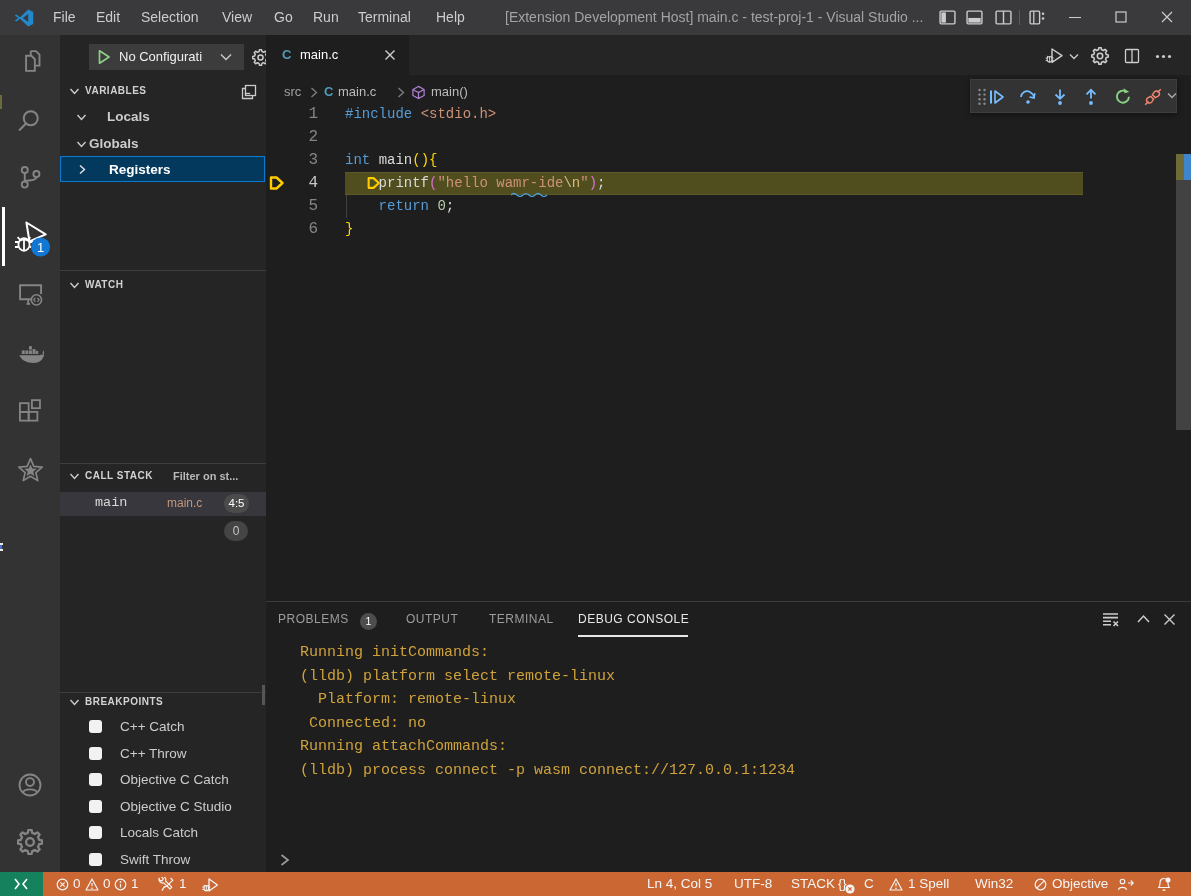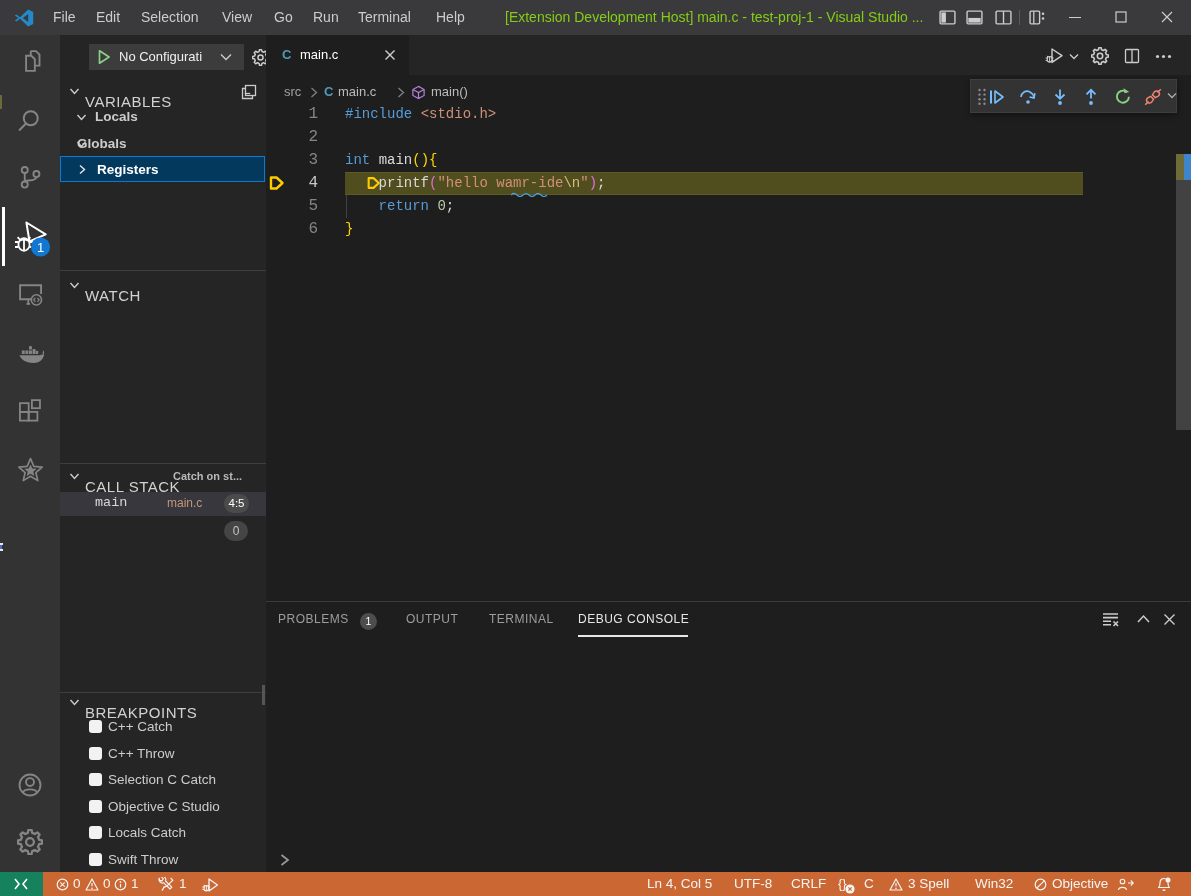--- a/index.html
+++ b/index.html
@@ -5,28 +5,28 @@
 html,body{margin:0;padding:0;background:#1e1e1e;}
 *{box-sizing:border-box;}
 #app{position:relative;width:1191px;height:896px;overflow:hidden;background:#1e1e1e;
   font-family:"Liberation Sans",sans-serif;color:#cccccc;}
 .abs{position:absolute;white-space:nowrap;}
 .mono{font-family:"Liberation Mono",monospace;}
 svg{display:block;}
 
 #titlebar{position:absolute;left:0;top:0;width:1191px;height:35px;background:#3a3a3c;}
 .menu{position:absolute;top:0;height:35px;line-height:35px;font-size:14px;color:#cccccc;}
-#wintitle{position:absolute;top:0;height:35px;line-height:35px;font-size:14px;color:#84cc16;}
+#wintitle{position:absolute;top:0;height:35px;line-height:35px;font-size:14px;color:#a3a3a3;}
 
 #activitybar{position:absolute;left:0;top:35px;width:60px;height:837px;background:#333333;}
 
 #sidebar{position:absolute;left:60px;top:35px;width:206px;height:837px;background:#252526;}
 .sep{position:absolute;left:0;width:206px;height:1px;background:#3e3e42;}
-.shead{position:absolute;font-size:15px;font-weight:400;color:#d2d2d2;letter-spacing:.5px;margin-top:8px;}
-.srow{position:absolute;font-size:13.5px;color:#cccccc;}
+.shead{position:absolute;font-size:10px;font-weight:700;color:#d2d2d2;letter-spacing:.5px;}
+.srow{position:absolute;font-size:13.5px;color:#cccccc;margin-left:12px;}
 .chev{position:absolute;}
 
 #tabstrip{position:absolute;left:266px;top:35px;width:925px;height:40px;background:#252526;}
 #tab1{position:absolute;left:0;top:0;width:143px;height:40px;background:#1e1e1e;}
 #breadcrumb{position:absolute;left:266px;top:78px;width:909px;height:26px;background:#1e1e1e;font-size:13px;color:#a0a0a0;}
 #editor{position:absolute;left:266px;top:103px;width:925px;height:498px;background:#1e1e1e;}
 .lnum{position:absolute;width:52px;text-align:right;font-family:"Liberation Mono",monospace;font-size:16px;line-height:23px;color:#858585;}
 .cline{position:absolute;left:79px;font-family:"Liberation Mono",monospace;font-size:14px;line-height:23px;color:#d4d4d4;}
 .tk-b{color:#569cd6;} .tk-s{color:#ce9178;} .tk-e{color:#d7ba7d;} .tk-g{color:#ffd700;}
 .tk-p{color:#da70d6;} .tk-n{color:#b5cea8;} .tk-w{color:#dadada;}
@@ -211,38 +211,38 @@
   <svg class="chev" style="left:9px;top:245px" width="11" height="11" viewBox="0 0 11 11">
         <path d="M1.5 3 L5.5 7.5 L9.5 3" fill="none" stroke="#cccccc" stroke-width="1.4"></path>
       </svg>
   <span class="shead" style="left:25px;top:244px;">WATCH</span>
 
   <div class="sep" style="top:428px"></div>
   <svg class="chev" style="left:9px;top:436px" width="11" height="11" viewBox="0 0 11 11">
         <path d="M1.5 3 L5.5 7.5 L9.5 3" fill="none" stroke="#cccccc" stroke-width="1.4"></path>
       </svg>
   <span class="shead" style="left:25px;top:435px;">CALL STACK</span>
-  <span class="abs" style="left:113px;top:435px;font-size:11px;font-weight:700;color:#b9b9b9">Catch on st...</span>
+  <span class="abs" style="left:113px;top:435px;font-size:11px;font-weight:700;color:#b9b9b9">Filter on st...</span>
   <div class="abs" style="left:0;top:457px;width:206px;height:24px;background:#37373d"></div>
   <span class="abs mono" style="left:35px;top:460px;font-size:13.5px;color:#d7d7d7">main</span>
   <span class="abs" style="left:107px;top:461px;font-size:12px;color:#c3977b">main.c</span>
   <div class="abs" style="left:164px;top:459px;width:25px;height:19px;background:#4b4b4b;border-radius:10px;text-align:center;line-height:19px;font-size:11.5px;color:#ffffff">4:5</div>
   <div class="abs" style="left:164px;top:486px;width:24px;height:20px;background:#454545;border-radius:10px;text-align:center;line-height:20px;font-size:12px;color:#c5c5c5">0</div>
 
   <div class="sep" style="top:657px"></div>
   <svg class="chev" style="left:9px;top:662px" width="11" height="11" viewBox="0 0 11 11">
         <path d="M1.5 3 L5.5 7.5 L9.5 3" fill="none" stroke="#cccccc" stroke-width="1.4"></path>
       </svg>
   <span class="shead" style="left:25px;top:661px;">BREAKPOINTS</span>
   <div class="abs" style="left:29px;top:685px;width:13px;height:13px;background:#f2f2f2;border-radius:3px"></div>
   <span class="srow" style="left:48px;top:684px">C++ Catch</span>
   <div class="abs" style="left:29px;top:712px;width:13px;height:13px;background:#f2f2f2;border-radius:3px"></div>
   <span class="srow" style="left:48px;top:711px">C++ Throw</span>
   <div class="abs" style="left:29px;top:738px;width:13px;height:13px;background:#f2f2f2;border-radius:3px"></div>
-  <span class="srow" style="left:48px;top:737px">Selection C Catch</span>
+  <span class="srow" style="left:48px;top:737px">Objective C Catch</span>
   <div class="abs" style="left:29px;top:765px;width:13px;height:13px;background:#f2f2f2;border-radius:3px"></div>
   <span class="srow" style="left:48px;top:764px">Objective C Studio</span>
   <div class="abs" style="left:29px;top:791px;width:13px;height:13px;background:#f2f2f2;border-radius:3px"></div>
   <span class="srow" style="left:48px;top:790px">Locals Catch</span>
   <div class="abs" style="left:29px;top:818px;width:13px;height:13px;background:#f2f2f2;border-radius:3px"></div>
   <span class="srow" style="left:48px;top:817px">Swift Throw</span>
 
   <div class="abs" style="left:202px;top:650px;width:3px;height:20px;background:#555555"></div>
 </div>
 
@@ -401,20 +401,21 @@
     <path d="M1 1 H16 M1 4.6 H16 M1 8.2 H9 M1 11.8 H9" stroke="#cccccc" stroke-width="1.6" fill="none"></path>
     <path d="M11.5 8.5 L16 13 M16 8.5 L11.5 13" stroke="#cccccc" stroke-width="1.6" fill="none"></path>
   </svg>
   <svg class="abs" style="left:871px;top:12px" width="13" height="10" viewBox="0 0 13 10">
         <path d="M1 8 L6.5 2 L12 8" fill="none" stroke="#cccccc" stroke-width="1.5"></path>
       </svg>
   <svg class="abs" style="left:897px;top:11px" width="13" height="13" viewBox="0 0 13 13">
         <path d="M1.5 1.5 L11.5 11.5 M11.5 1.5 L1.5 11.5" stroke="#cccccc" stroke-width="1.4" fill="none"></path>
       </svg>
 
+  <div class="cons" style="left:34px;top:39px">Running initCommands:<br>(lldb) platform select remote-linux<br>&nbsp;&nbsp;Platform: remote-linux<br>&nbsp;Connected: no<br>Running attachCommands:<br>(lldb) process connect -p wasm connect://127.0.0.1:1234</div>
 
   <svg class="abs" style="left:13px;top:251px" width="12" height="14" viewBox="0 0 12 14">
         <path d="M2.5 2 L9 7 L2.5 12" fill="none" stroke="#9a9a9a" stroke-width="1.7"></path>
       </svg>
 </div>
 
 <div id="statusbar">
   <div class="abs" style="left:0;top:0;width:43px;height:24px;background:#16825d"></div>
   <svg class="abs" style="left:13px;top:5px" width="16" height="14" viewBox="0 0 16 14">
     <path d="M2 2 L6 7 L2 12 M14 2 L10 7 L14 12" fill="none" stroke="#ffffff" stroke-width="1.6"></path>
@@ -446,33 +447,33 @@
   <span class="sbitem" style="left:179px">1</span>
 
   <svg class="abs" style="left:201px;top:5px" width="18" height="16" viewBox="0 0 18 16">
     <path d="M8 2 L16.5 8 L8 14 Z" fill="none" stroke="#f5f5f5" stroke-width="1.3" stroke-linejoin="round"></path>
     <ellipse cx="5.3" cy="11.2" rx="2.3" ry="2.7" fill="#ca6733" stroke="#f5f5f5" stroke-width="1.1"></ellipse>
     <path d="M5.3 8.5 V13.9 M3 10 H1.3 M3 12.4 H1.3 M7.6 10 H9.2 M7.6 12.4 H9.2 M3.8 9 L2.6 7.8 M6.8 9 L8 7.8" fill="none" stroke="#f5f5f5" stroke-width="1"></path>
   </svg>
 
   <span class="sbitem" style="left:647px">Ln 4, Col 5</span>
   <span class="sbitem" style="left:734px">UTF-8</span>
-  <span class="sbitem" style="left:791px">CRLF</span>
+  <span class="sbitem" style="left:791px">STACK</span>
   <span class="sbitem" style="left:838px;font-size:13px">{}</span>
       <svg class="abs" style="left:845px;top:12px" width="10" height="10" viewBox="0 0 10 10">
         <circle cx="5" cy="5" r="4.6" fill="#f5f5f5"></circle>
         <path d="M3.4 3.4 L6.6 6.6 M6.6 3.4 L3.4 6.6" stroke="#ca6733" stroke-width="1.2"></path>
       </svg>
       <span class="sbitem" style="left:864px">C</span>
   <svg class="abs" style="left:889px;top:6px" width="14" height="13" viewBox="0 0 14 13">
         <path d="M7 1 L13 12 H1 Z" fill="none" stroke="#f5f5f5" stroke-width="1.2" stroke-linejoin="round"></path>
         <path d="M7 5 V8.2" stroke="#f5f5f5" stroke-width="1.2"></path>
         <circle cx="7" cy="10.2" r=".8" fill="#f5f5f5"></circle>
       </svg>
-  <span class="sbitem" style="left:908px">3 Spell</span>
+  <span class="sbitem" style="left:908px">1 Spell</span>
   <span class="sbitem" style="left:975px">Win32</span>
   <svg class="abs" style="left:1034px;top:6px" width="13" height="13" viewBox="0 0 13 13">
         <circle cx="6.5" cy="6.5" r="5.3" fill="none" stroke="#f5f5f5" stroke-width="1.2"></circle>
         <path d="M2.8 10.2 L10.2 2.8" stroke="#f5f5f5" stroke-width="1.2"></path>
       </svg>
   <span class="sbitem" style="left:1052px">Objective</span>
   <svg class="abs" style="left:1117px;top:6px" width="17" height="13" viewBox="0 0 17 13">
     <circle cx="5.5" cy="3.5" r="2.3" fill="none" stroke="#f5f5f5" stroke-width="1.1"></circle>
     <path d="M1.5 12 C1.8 8.5 9.2 8.5 9.5 12" fill="none" stroke="#f5f5f5" stroke-width="1.1"></path>
     <path d="M11 5 H16 M13.8 2.5 L16.3 5 L13.8 7.5" fill="none" stroke="#f5f5f5" stroke-width="1.1"></path>

